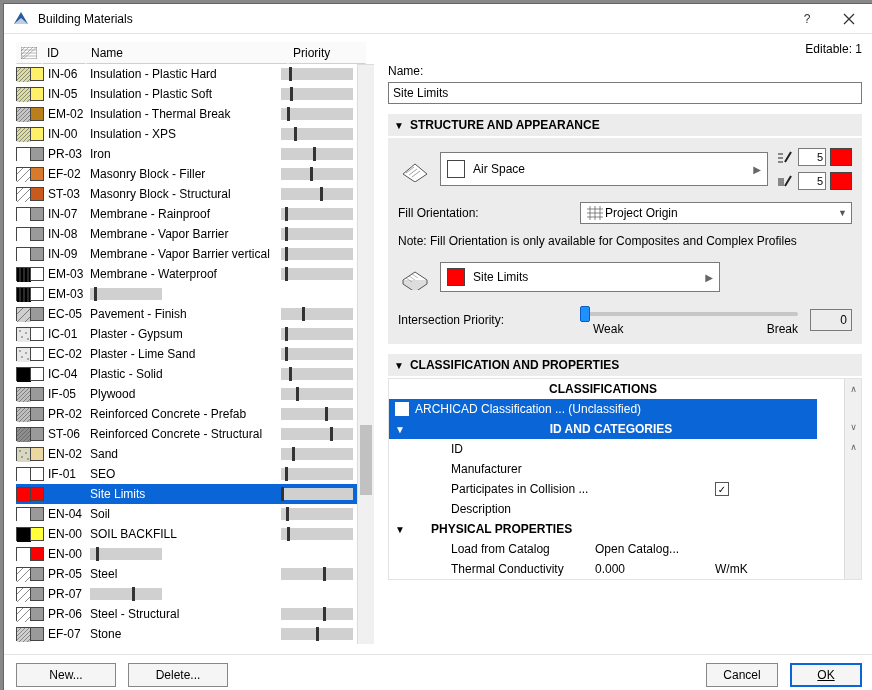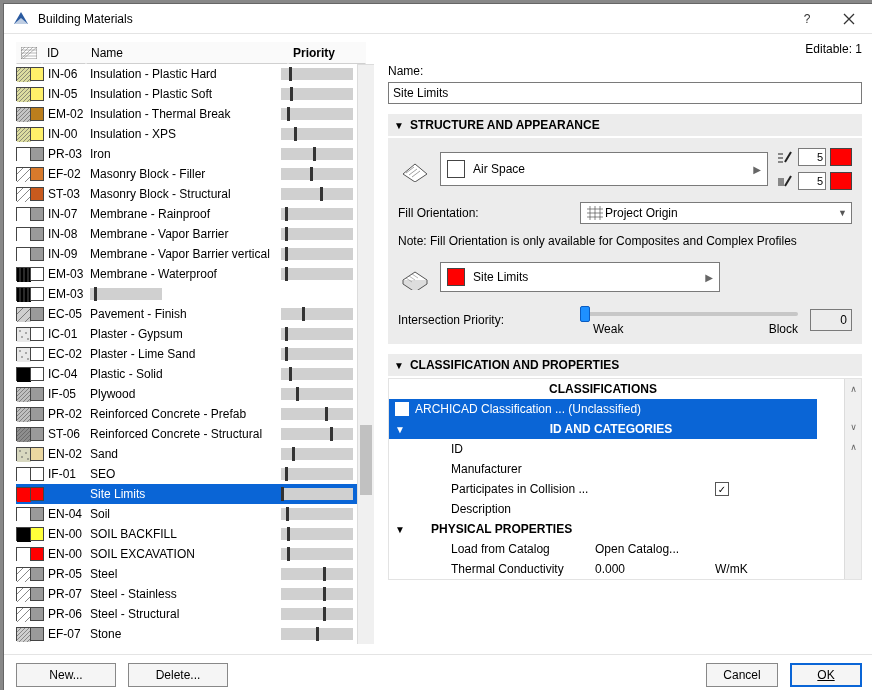--- a/index.html
+++ b/index.html
@@ -11,21 +11,21 @@
   .titlebar .tb-btn { width: 42px; height: 28px; display: flex; align-items: center; justify-content: center; color: #333; cursor: default; }
   .content { display: flex; height: calc(690px - 30px - 40px); }
   
   .left { width: 370px; padding: 8px 0 8px 12px; position: relative; }
   .divider { width: 6px; background: transparent; }
   .list-head { display: flex; align-items: center; height: 22px; padding-right: 8px; }
   .list-head .col { border: 1px solid transparent; border-bottom: 1px solid #d0d0d0; padding: 2px 4px; height: 22px; display:flex; align-items:center; background: #fafafa; }
   .list-head .col-pat { width: 26px; }
   .list-head .col-id { width: 44px; }
   .list-head .col-name { flex: 1; }
-  .list-head .col-pri { width: 78px; font-weight: bold; }
+  .list-head .col-pri { width: 78px; }
   .list-outer { display: flex; height: calc(100% - 24px); }
   .rows { flex: 1; overflow: hidden; }
   .scrollbar { width: 17px; background: #f0f0f0; border-left: 1px solid #dcdcdc; border-top: 1px solid #dcdcdc; position: relative; }
   .scrollbar .thumb { position: absolute; left: 2px; right: 2px; top: 360px; height: 70px; background: #c1c1c1; }
   .row { display: flex; align-items: center; height: 20px; padding-right: 0; cursor: default; }
   .row.selected { background: #0a65d6; color: #fff; }
   .row .swatch { width: 28px; height: 14px; margin: 0 2px 0 0; display: flex; }
   .sw1, .sw2 { width: 14px; height: 14px; border: 1px solid #444; }
   .row .id { width: 44px; padding-left: 2px; }
   .row .name { flex: 1; padding-left: 0px; white-space: nowrap; overflow: hidden; }
@@ -510,21 +510,20 @@
       </div>
     </div>
     <div class="row">
       <div class="swatch">
         <span class="sw1"><svg width="14" height="14" viewBox="0 0 14 14">
                     <rect x="0" y="0" width="14" height="14" fill="#ffffff"></rect>
                   </svg></span>
         <span class="sw2" style="background:#ff0000"></span>
       </div>
       <div class="id">EN-00</div>
-      <div class="name">SOIL EXCAVATION</div>
       <div class="pri">
         <div class="bar">
                   <div class="tick" style="left:6px"></div>
                 </div>
       </div>
     </div>
     <div class="row">
       <div class="swatch">
         <span class="sw1"><svg width="14" height="14" viewBox="0 0 14 14">
                     <rect x="0" y="0" width="14" height="14" fill="#ffffff"></rect>
@@ -542,21 +541,20 @@
     </div>
     <div class="row">
       <div class="swatch">
         <span class="sw1"><svg width="14" height="14" viewBox="0 0 14 14">
                     <rect x="0" y="0" width="14" height="14" fill="#ffffff"></rect>
                     <path d="M0,14 L14,0 M-4,10 L10,-4 M4,18 L18,4" stroke="#555" stroke-width="0.7"></path>
                   </svg></span>
         <span class="sw2" style="background:#9a9a9a"></span>
       </div>
       <div class="id">PR-07</div>
-      <div class="name">Steel - Stainless</div>
       <div class="pri">
         <div class="bar">
                   <div class="tick" style="left:42px"></div>
                 </div>
       </div>
     </div>
     <div class="row">
       <div class="swatch">
         <span class="sw1"><svg width="14" height="14" viewBox="0 0 14 14">
                     <rect x="0" y="0" width="14" height="14" fill="#ffffff"></rect>
@@ -673,21 +671,21 @@
               <span class="arrowr">▶</span>
             </div>
           </div>
 
           <div class="ip-row">
             <span style="width:170px">Intersection Priority:</span>
             <div class="slider">
               <div class="track"></div>
               <div class="handle"></div>
               <span class="sl-lbl" style="left:13px">Weak</span>
-              <span class="sl-lbl" style="right:0">Block</span>
+              <span class="sl-lbl" style="right:0">Break</span>
             </div>
             <div class="ip-val">0</div>
           </div>
         </div>
       </div>
 
       <div class="section">
         <div class="section-hd">
           <span class="arrow">▼</span>
           <span>CLASSIFICATION AND PROPERTIES</span>

